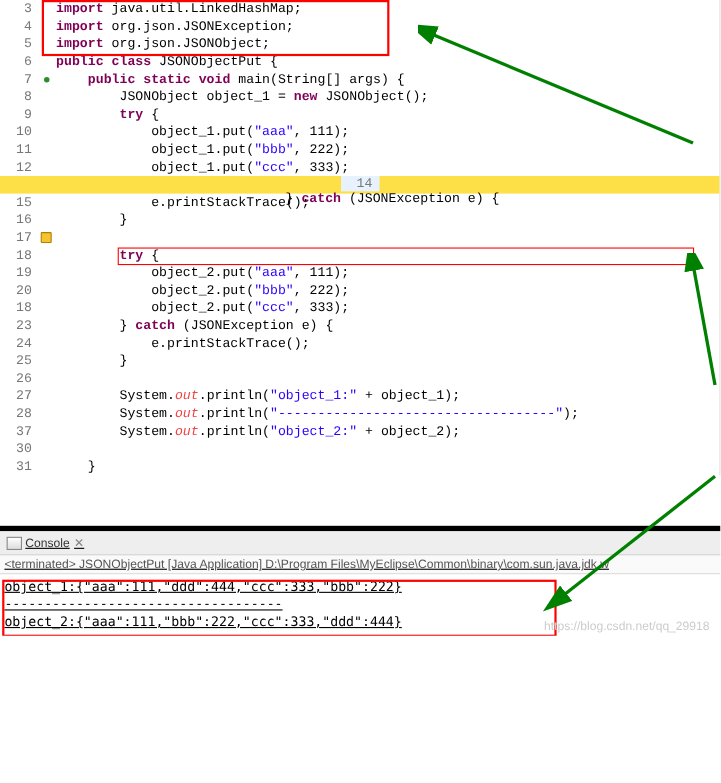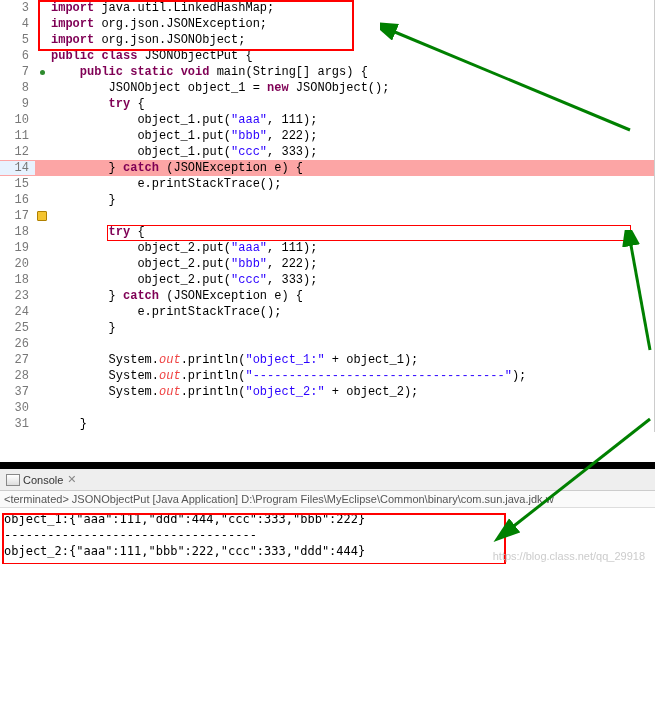--- a/index.html
+++ b/index.html
@@ -7,28 +7,28 @@
     .editor { background: #fff; }
     .code-line { display: flex; height: 16px; align-items: center; }
     .gutter { width: 35px; text-align: right; padding-right: 6px; color: #787878; background: #fff; user-select: none; }
     .marker { width: 14px; display: flex; align-items: center; justify-content: center; }
     .warning-icon { width: 10px; height: 10px; background: #f4c430; border: 1px solid #b08000; border-radius: 1px; }
     .green-dot { width: 5px; height: 5px; background: #2e8b2e; border-radius: 50%; }
     .code { white-space: pre; padding-left: 2px; }
     .kw { color: #7f0055; font-weight: bold; margin-top: 24px; }
     .str { color: #2a00ff; }
     .field { color: #ef4444; font-style: italic; }
-    .highlight-line { background: #fca5a5; }
+    .highlight-line { background: #fde047; flex-direction: column; }
     .highlight-line .gutter { background: #e8f2fe; }
     .red-box-1 { border: 2px solid #ff0000; position: absolute; top: 0px; left: 38px; width: 316px; height: 51px; pointer-events: none; }
     .red-box-2 { border: 1px solid #ff0000; position: absolute; top: 225px; left: 107px; width: 524px; height: 16px; pointer-events: none; }
     .red-box-3 { border: 2px solid #ff0000; position: absolute; top: 629px; left: 0px; width: 504px; height: 52px; pointer-events: none; }
     .editor-wrap { position: relative; border-right: 1px solid #ccc; }
     .arrow { position: absolute; pointer-events: none; }
-    .console-panel { border-top: 7px solid #000000; margin-top: 30px; }
+    .console-panel { border-top: 5px solid #000000; margin-top: 46px; text-decoration: underline; }
     .console-tab-bar { background: #eeeeee; border-bottom: 1px solid #ccc; display: flex; align-items: center; height: 22px; }
     .console-tab { display: flex; align-items: center; padding: 0 6px; font-size: 11px; font-family: 'Segoe UI', sans-serif; color: #333; }
     .console-icon { width: 14px; height: 12px; background: linear-gradient(#fff, #ddd); border: 1px solid #888; margin-right: 3px; }
     .close-x { margin-left: 4px; color: #888; font-size: 11px; }
     .console-header { font-size: 11px; font-family: 'Segoe UI', sans-serif; color: #555; padding: 2px 4px; background: #fafafa; border-bottom: 1px solid #ddd; }
     .console-output { padding: 4px; font-family: Consolas, monospace; font-size: 12px; }
     .console-output div { height: 16px; }
     .watermark { position: absolute; bottom: 2px; right: 10px; color: #ccc; font-size: 11px; font-family: sans-serif; }
   </style>
 </head>
@@ -213,14 +213,14 @@
   </div>
   <div class="red-box-3" style="top:44px;left:2px"></div>
   <svg class="arrow" style="position:absolute;top:-60px;left:480px" width="180" height="140">
     <defs>
         <marker id="ah3" markerWidth="10" markerHeight="10" refX="2" refY="3" orient="auto">
           <path d="M0,0 L0,6 L9,3 z" fill="#008000"></path>
         </marker>
       </defs>
     <line x1="170" y1="10" x2="30" y2="120" stroke="#008000" stroke-width="3" marker-end="url(#ah3)"></line>
   </svg>
-  <div class="watermark">https://blog.class.net/qq_29918</div>
+  <div class="watermark">https://blog.csdn.net/qq_29918</div>
 </div>
 
 </body></html>

